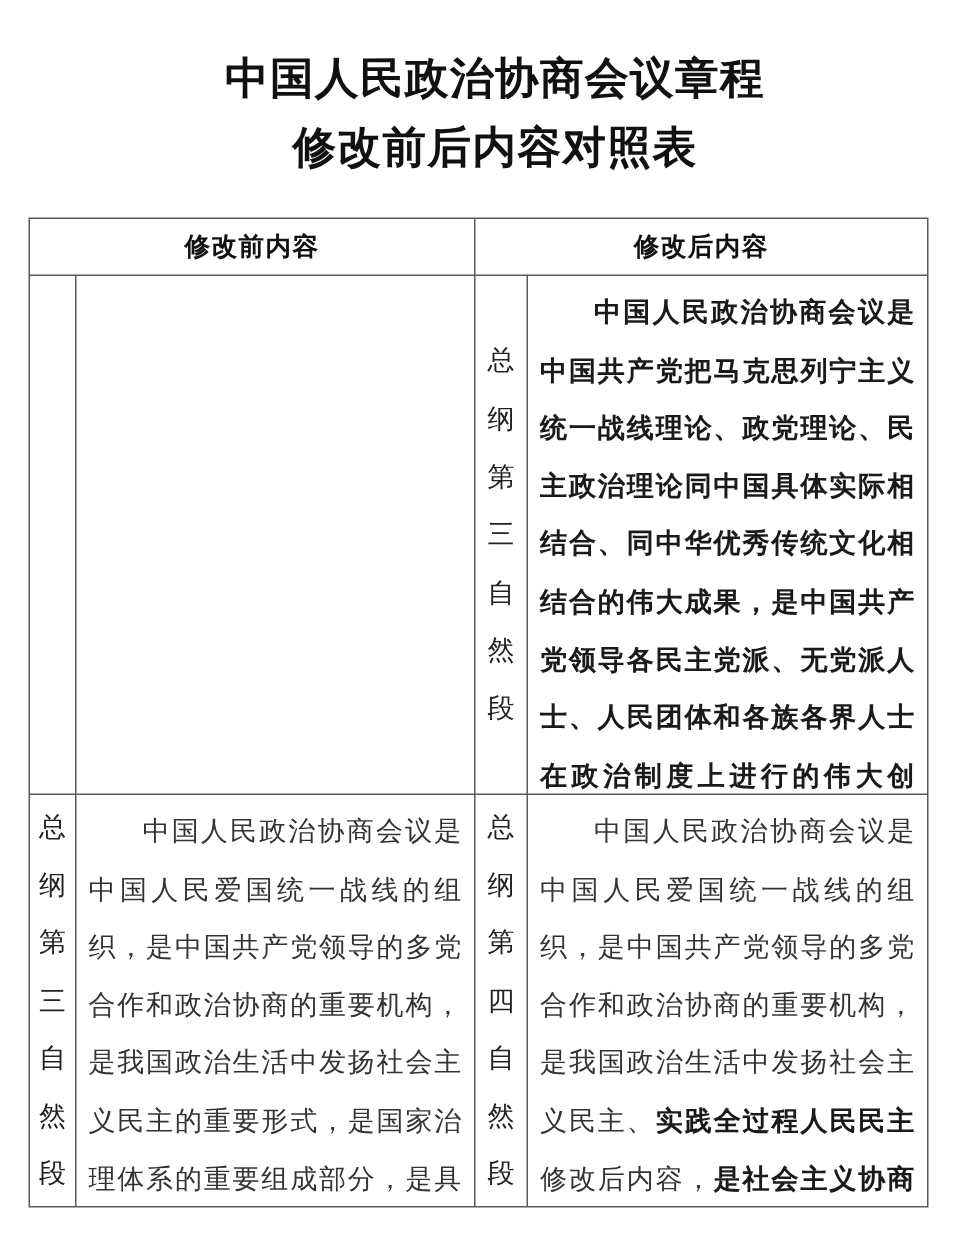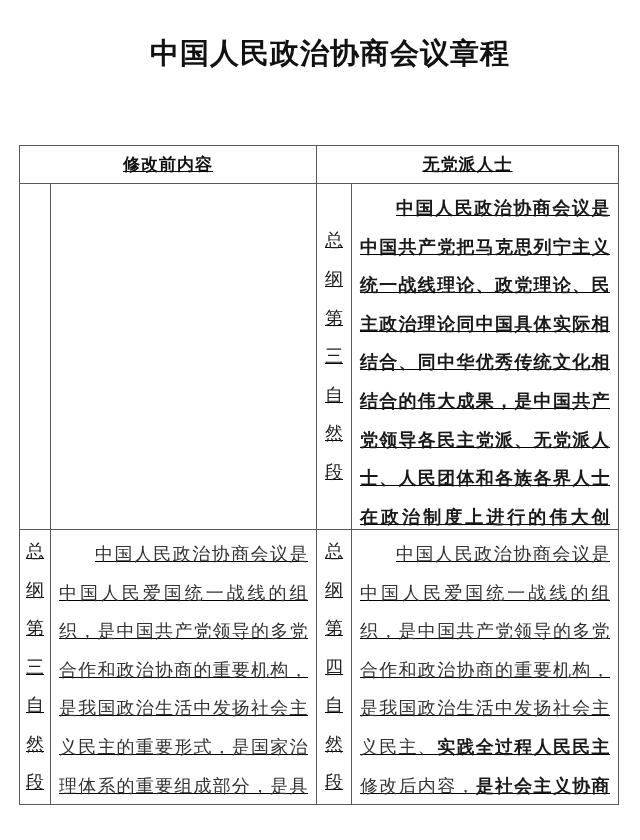--- a/index.html
+++ b/index.html
@@ -40,21 +40,20 @@
     position: absolute;
     left: 19px;
     top: 145px;
     width: 600px;
     height: 660px;
     border: 1px solid var(--border);
     display: grid;
     grid-template-columns: 31px 266px 35px 1fr;
     grid-template-rows: 38px 346px 1fr;
     background: var(--bg);
-    text-decoration: underline;
   }
   .cell {
     border-right: 1px solid var(--border);
     border-bottom: 1px solid var(--border);
     overflow: hidden;
     min-width: 0;
     min-height: 0;
   }
   .cell.no-r { border-right: none; }
   .cell.no-b { border-bottom: none; }
@@ -104,26 +103,27 @@
     color: var(--em);
   }
 </style>
 </head>
 <body>
 
 <div class="page">
 
   <h1 class="title">
     <span class="title-line">中国人民政治协商会议章程</span>
+    <span class="title-line">修改前后内容对照表</span>
   </h1>
 
   <div class="cmp-table">
 
     <div class="cell hdr hdr-before">修改前内容</div>
-    <div class="cell hdr hdr-after no-r">无党派人士</div>
+    <div class="cell hdr hdr-after no-r">修改后内容</div>
 
     <div class="cell vlabel"></div>
     <div class="cell para"></div>
     <div class="cell vlabel">
         <div class="vchar">总</div>
         <div class="vchar">纲</div>
         <div class="vchar">第</div>
         <div class="vchar">三</div>
         <div class="vchar">自</div>
         <div class="vchar">然</div>

